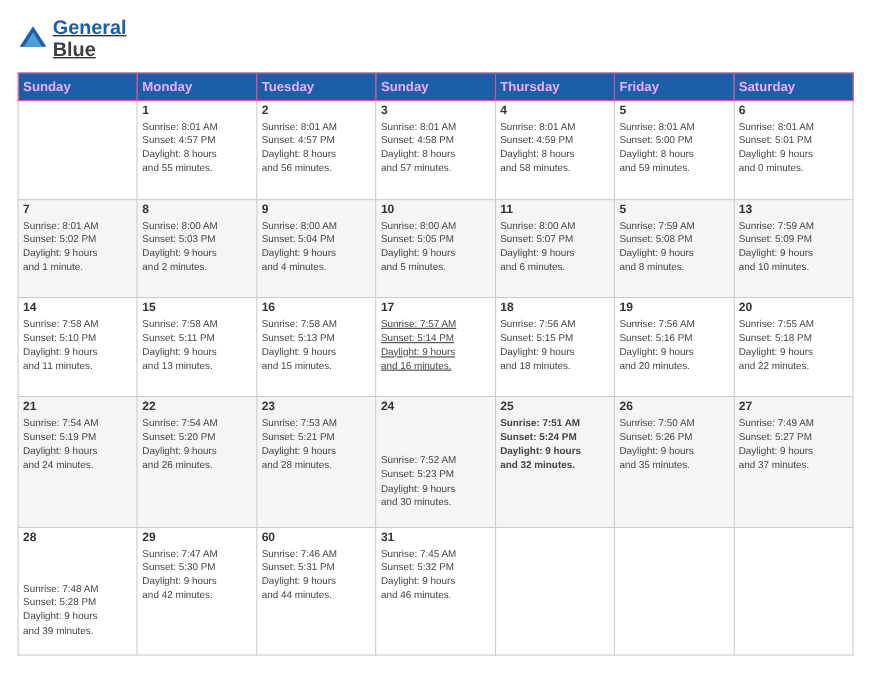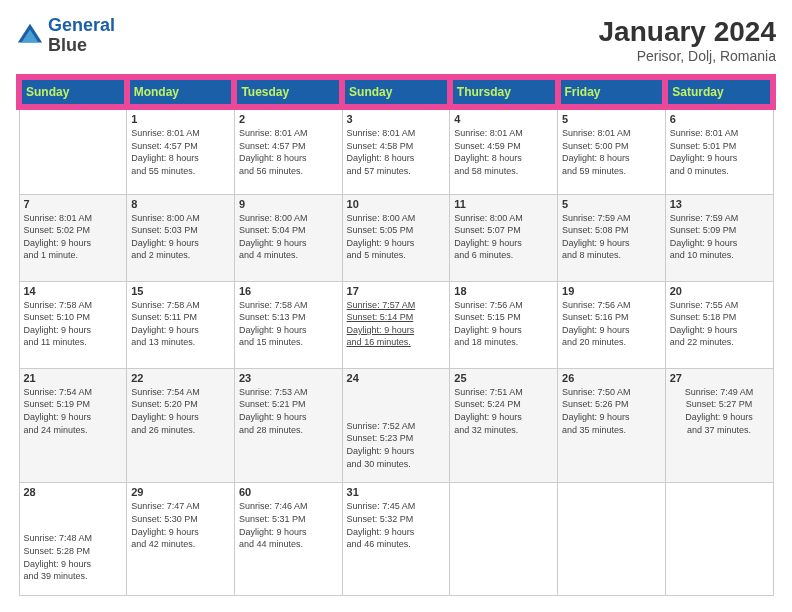--- a/index.html
+++ b/index.html
@@ -15,20 +15,21 @@
       height: 612px;
       padding: 16px;
       display: flex;
       flex-direction: column;
     }
     .header {
       display: flex;
       justify-content: space-between;
       align-items: flex-start;
       margin-bottom: 10px;
+      text-decoration: underline;
     }
     .logo {
       display: flex;
       align-items: center;
       gap: 4px;
     }
     .logo-text {
       font-size: 18px;
       font-weight: bold;
       color: #333;
@@ -55,26 +56,26 @@
     }
     .calendar {
       flex: 1;
       border: 1px solid #ccc;
       border-collapse: collapse;
       width: 100%;
       table-layout: fixed;
     }
     .calendar thead tr th {
       background: #1a5fa8;
-      color: #bef264;
+      color: #f0abfc;
       font-size: 12px;
       font-weight: bold;
       padding: 5px 4px;
       text-align: left;
-      border: 6px solid #ec4899;
+      border: 1px solid #ec4899;
     }
     .calendar tbody tr td {
       border: 1px solid #ccc;
       vertical-align: top;
       padding: 3px 4px;
       font-size: 9.5px;
       color: #333;
       background: #fff;
       height: 80px;
     }
@@ -104,24 +105,20 @@
     <div class="logo">
       <svg class="logo-icon" viewBox="0 0 30 30">
         <polygon points="15,2 28,22 2,22" fill="#1a5fa8"></polygon>
         <polygon points="15,8 24,22 6,22" fill="#4a9fd4"></polygon>
       </svg>
       <div class="logo-text">
         <div><span>General</span></div>
         <div><span style="color:#404040">Blue</span></div>
       </div>
     </div>
-    <div class="title-block">
-      <div class="main-title">January 2024</div>
-      <div class="sub-title">Perisor, Dolj, Romania</div>
-    </div>
   </div>
 
   <table class="calendar">
     <thead>
       <tr>
       <th>Sunday</th>
           <th>Monday</th>
           <th>Tuesday</th>
           <th>Sunday</th>
           <th>Thursday</th>
@@ -301,35 +298,35 @@
           </td>
           <td>
             <span class="day-number">24</span>
             <div class="day-info" style="white-space: pre-line; margin-top: 36px;">Sunrise: 7:52 AM
 Sunset: 5:23 PM
 Daylight: 9 hours
 and 30 minutes.</div>
           </td>
           <td>
             <span class="day-number">25</span>
-            <div class="day-info" style="white-space: pre-line;">Sunrise: 7:51 AM
+            <div class="day-info" style="white-space: pre-line; font-weight: bold;">Sunrise: 7:51 AM
 Sunset: 5:24 PM
 Daylight: 9 hours
 and 32 minutes.</div>
           </td>
           <td>
             <span class="day-number">26</span>
             <div class="day-info" style="white-space: pre-line;">Sunrise: 7:50 AM
 Sunset: 5:26 PM
 Daylight: 9 hours
 and 35 minutes.</div>
           </td>
           <td>
             <span class="day-number">27</span>
-            <div class="day-info" style="white-space: pre-line; text-align: center;">Sunrise: 7:49 AM
+            <div class="day-info" style="white-space: pre-line;">Sunrise: 7:49 AM
 Sunset: 5:27 PM
 Daylight: 9 hours
 and 37 minutes.</div>
           </td>
         </tr>
         <tr>
           <td>
             <span class="day-number">28</span>
             <div class="day-info" style="white-space: pre-line; margin-top: 34px;">Sunrise: 7:48 AM
 Sunset: 5:28 PM

